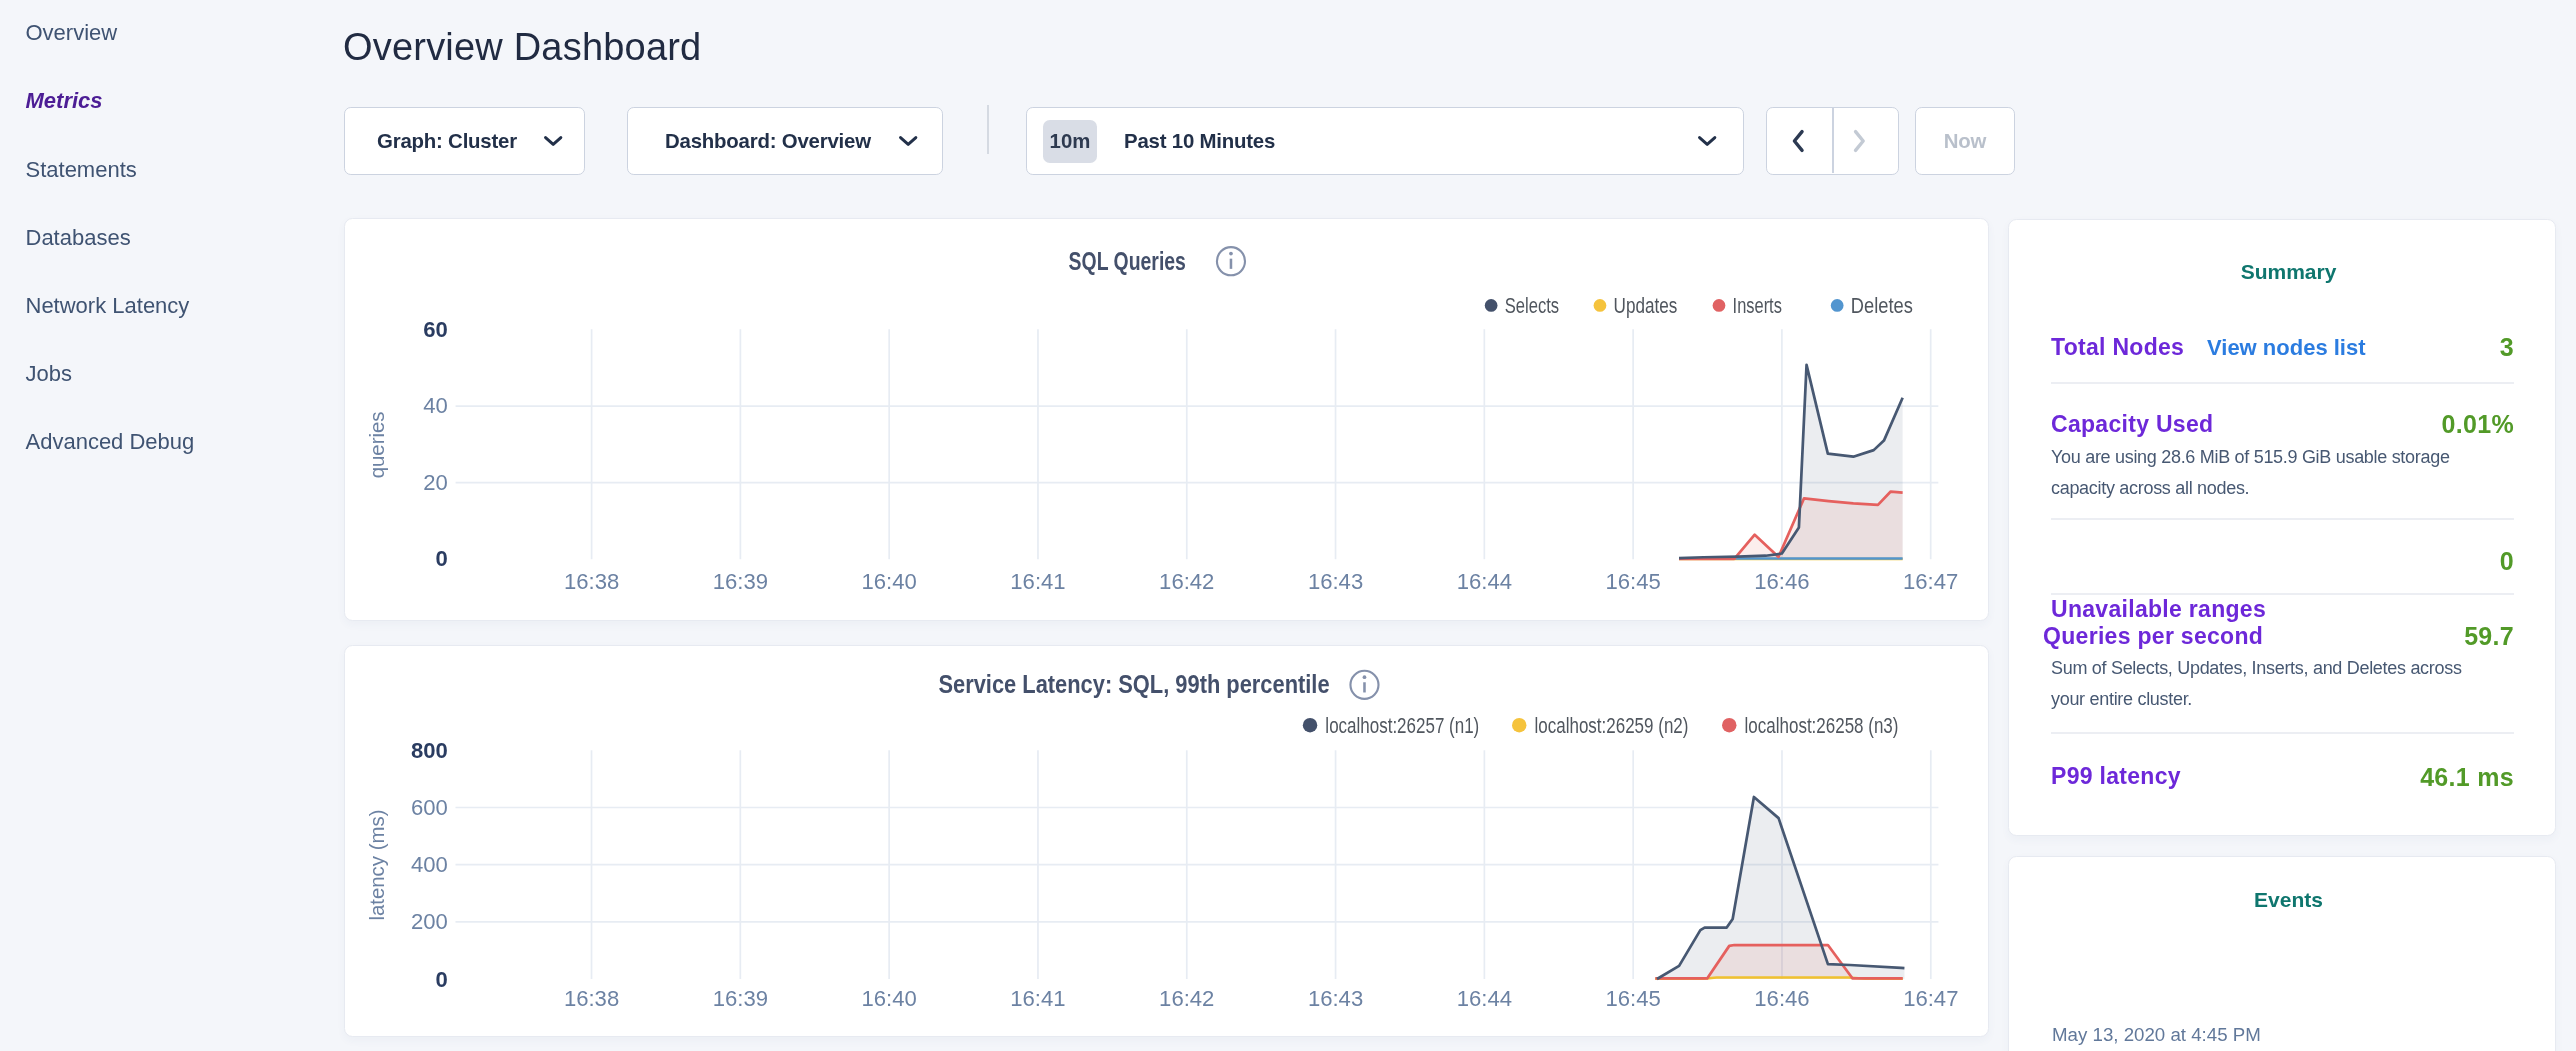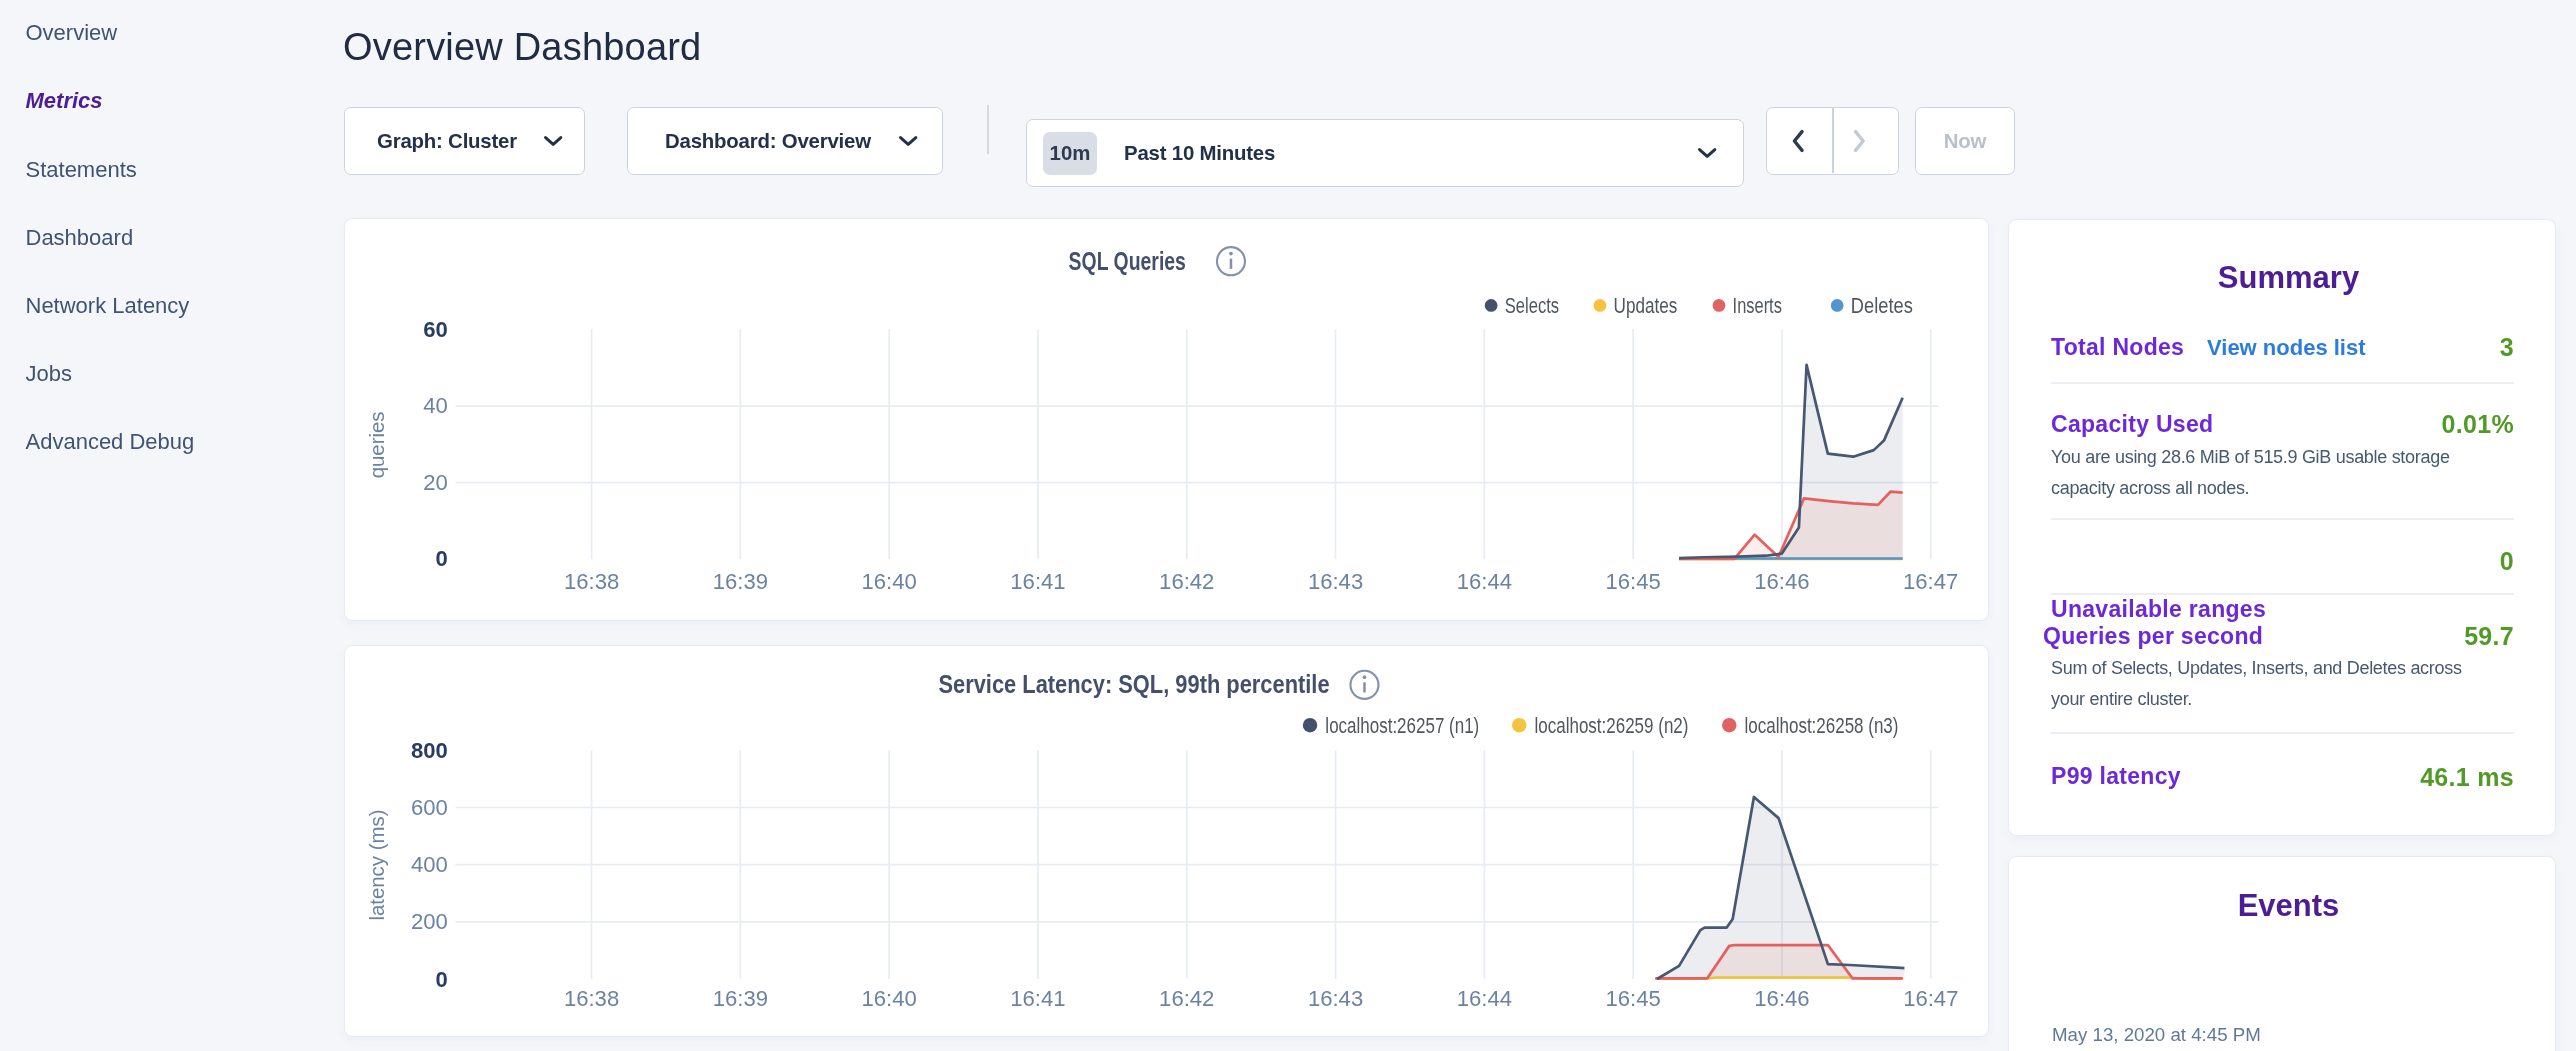--- a/index.html
+++ b/index.html
@@ -14,48 +14,48 @@
 .ctl { position:absolute; top:107px; height:68px; background:#fff; border:1.7px solid #ccd3e0; border-radius:6.8px; }
 .dd-label { position:absolute; font-size:20.4px; letter-spacing:-0.2px; font-weight:700; color:#223049; top:50%; transform:translateY(-50%); white-space:nowrap; }
 .chev { position:absolute; top:50%; transform:translateY(-50%); }
 
 .card { position:absolute; background:#fff; border:1.7px solid #e7eaf1; border-radius:8.5px; box-shadow:0 3.4px 8.5px rgba(60,80,120,0.04); }
 
 .srow-h { position:absolute; font-size:23px; font-weight:700; color:#6d28d9; letter-spacing:0.3px; white-space:nowrap; }
 .srow-v { position:absolute; right:41px; font-size:25px; font-weight:700; color:#529a28; letter-spacing:0.3px; white-space:nowrap; }
 .sdesc { position:absolute; left:42px; font-size:18px; letter-spacing:-0.3px; color:#475872; white-space:nowrap; }
 .ssep { position:absolute; left:42px; right:41px; height:1.7px; background:#eceef3; }
-.ctitle { position:absolute; left:0; right:0; text-align:center; font-size:31px; font-weight:700; color:#4c1d95;padding-left:13px; }
+.ctitle { position:absolute; left:0; right:0; text-align:center; font-size:21px; font-weight:700; color:#0f766e;padding-left:13px; }
 </style>
 </head>
 <body>
 <div class="nav-item" style="top:20.4px;">Overview</div>
 <div class="nav-item active" style="top:88px;">Metrics</div>
 <div class="nav-item" style="top:157px;">Statements</div>
-<div class="nav-item" style="top:225px;">Dashboard</div>
+<div class="nav-item" style="top:225px;">Databases</div>
 <div class="nav-item" style="top:293px;">Network Latency</div>
 <div class="nav-item" style="top:361px;">Jobs</div>
 <div class="nav-item" style="top:429px;">Advanced Debug</div>
 
 <div id="pagetitle">Overview Dashboard</div>
 
 <div class="ctl" style="left:344px; width:241px;">
   <span class="dd-label" style="left:32px;">Graph: Cluster</span>
   <svg class="chev" style="right:20.4px;" width="20.4" height="12" viewBox="0 0 24 14">
       <polyline points="3,3 12,11 21,3" fill="none" stroke="#223049" stroke-width="3.5" stroke-linecap="round" stroke-linejoin="round"></polyline>
     </svg>
 </div>
 <div class="ctl" style="left:627px; width:316px;">
   <span class="dd-label" style="left:37px;">Dashboard: Overview</span>
   <svg class="chev" style="right:24px;" width="20.4" height="12" viewBox="0 0 24 14">
       <polyline points="3,3 12,11 21,3" fill="none" stroke="#223049" stroke-width="3.5" stroke-linecap="round" stroke-linejoin="round"></polyline>
     </svg>
 </div>
 <div class="abs" style="left:987px; top:105px; width:1.7px; height:49px; background:#d5dae2;"></div>
-<div class="ctl" style="left:1026px; width:718px;margin-top:12px;">
+<div class="ctl" style="left:1026px; width:718px;">
   <span class="abs" style="left:16px; top:12px; width:54px; height:43px; background:#d9dde6; border-radius:6.8px; text-align:center; line-height:43px; font-size:20.4px; font-weight:700; color:#2e3a50;">10m</span>
   <span class="dd-label" style="left:97px;">Past 10 Minutes</span>
   <svg class="chev" style="right:25.5px;" width="20.4" height="12" viewBox="0 0 24 14">
       <polyline points="3,3 12,11 21,3" fill="none" stroke="#223049" stroke-width="3.5" stroke-linecap="round" stroke-linejoin="round"></polyline>
     </svg>
 </div>
 <div class="ctl" style="left:1766px; width:133px;">
   <svg class="chev" style="left:24px;" width="13.6" height="24" viewBox="0 0 16 28">
       <polyline points="13,3 4,14 13,25" fill="none" stroke="#2c3a52" stroke-width="4" stroke-linecap="round" stroke-linejoin="round"></polyline>
     </svg>

